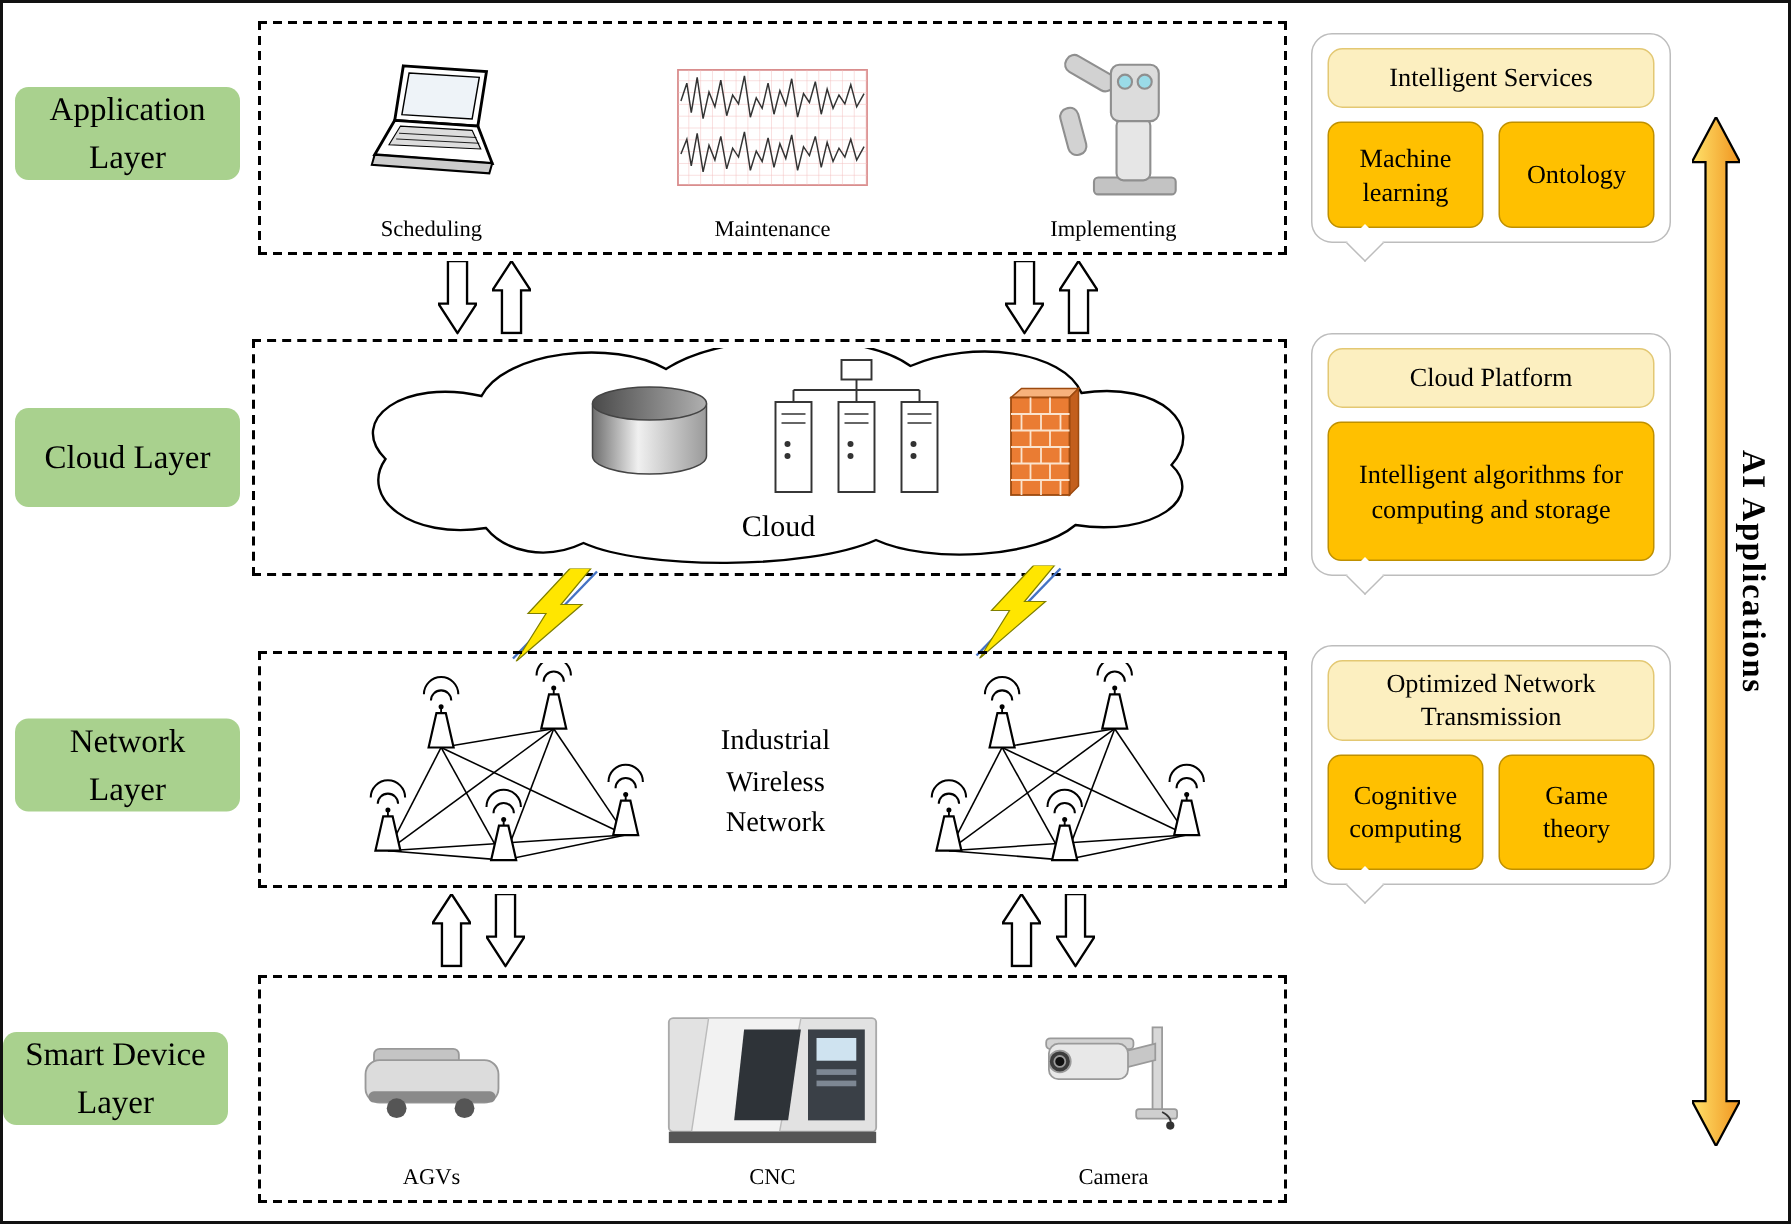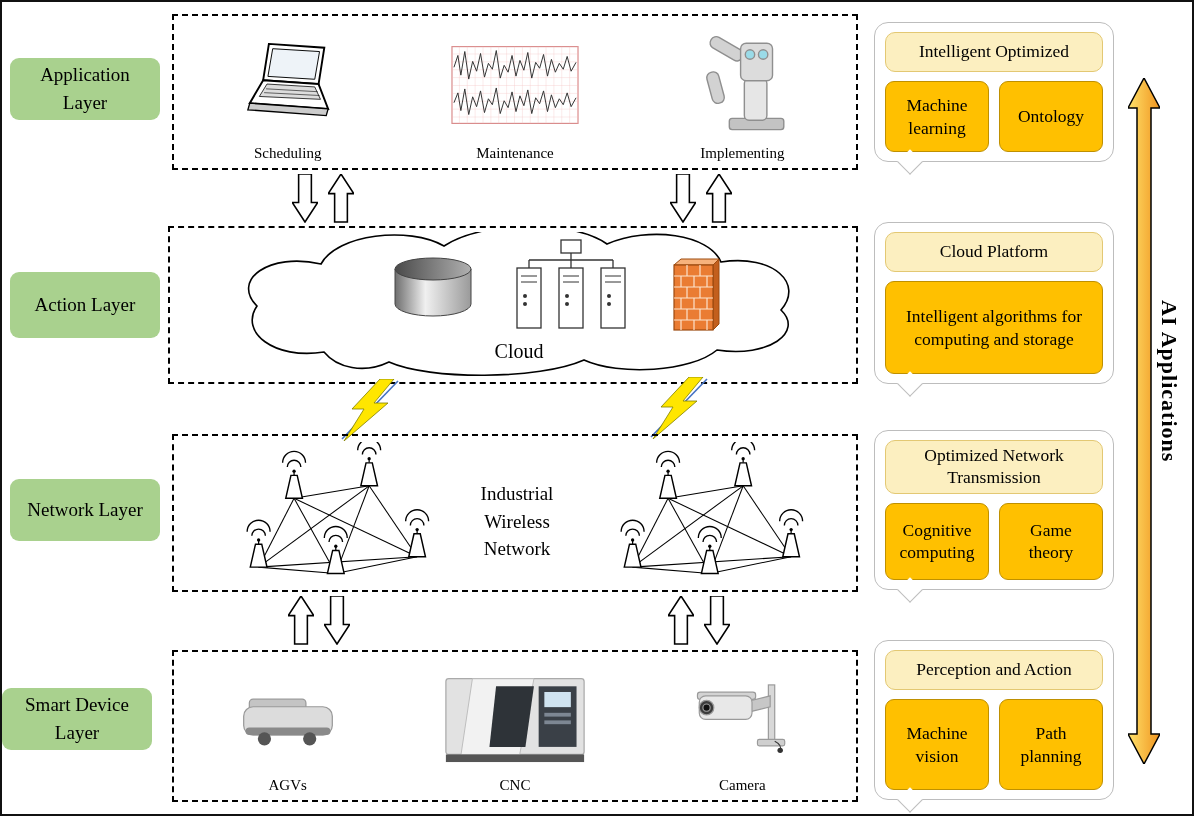--- a/index.html
+++ b/index.html
@@ -1,20 +1,20 @@
 <!DOCTYPE html>
 <html><head>
 <meta charset="utf-8">
 <style>
   *{box-sizing:border-box;margin:0;padding:0}
   body{background:#fff;font-family:"Liberation Serif","DejaVu Serif",serif;color:#000}
   .canvas{position:relative;width:1194px;height:816px;background:#fff;border:2px solid #111;overflow:hidden}
 
   .layer-label{position:absolute;background:#a9d18e;border-radius:9px;display:flex;align-items:center;justify-content:center;
-    text-align:center;font-size:19px;line-height:1.45;padding:4px 12px}
+    text-align:center;font-size:22px;line-height:1.45;padding:4px 12px}
   #ll-0{left:8px;top:56px;width:150px;height:62px}
   #ll-1{left:8px;top:270px;width:150px;height:66px}
   #ll-2{left:8px;top:477px;width:150px;height:62px}
   #ll-3{left:0;top:686px;width:150px;height:62px}
 
   .dashed-box{position:absolute;border:2px dashed #000}
   #box-app{left:170px;top:12px;width:686px;height:156px}
   #box-cloud{left:166px;top:224px;width:690px;height:158px}
   #box-net{left:170px;top:432px;width:686px;height:158px}
   #box-dev{left:170px;top:648px;width:686px;height:152px}
@@ -92,21 +92,21 @@
     </linearGradient>
     <pattern id="ecggrid" width="8" height="8" patternUnits="userSpaceOnUse">
       <path d="M8,0 H0 V8" fill="none" stroke="#f2b8b8" stroke-width="0.6"></path>
     </pattern>
   </defs>
 </svg>
 
 <div class="canvas">
 
   <div class="layer-label" id="ll-0">Application Layer</div>
-  <div class="layer-label" id="ll-1">Action Layer</div>
+  <div class="layer-label" id="ll-1">Cloud Layer</div>
   <div class="layer-label" id="ll-2">Network Layer</div>
   <div class="layer-label" id="ll-3">Smart Device Layer</div>
 
   <div class="dashed-box" id="box-app">
     <div class="icon-row">
       <div class="icon-cell">
         <span class="icon-wrap">
           <svg viewBox="0 0 100 90" width="96" height="86">
             <polygon points="30,2 88,6 82,44 24,40" fill="#fff" stroke="#000" stroke-width="2"></polygon>
             <polygon points="34,7 83,10 78,39 29,36" fill="#eef3f8" stroke="#000" stroke-width="1"></polygon>
@@ -357,45 +357,38 @@
             <circle cx="97" cy="82" r="3" fill="#333"></circle>
             <path d="M91,72 Q99,76 97,82" fill="none" stroke="#333" stroke-width="1.2"></path>
           </svg>
         </span>
         <span class="cell-label">Camera</span>
       </div>
     </div>
   </div>
 
   <div class="callout" id="c0">
-    <div class="callout-title">Intelligent Optimized</div>
+    <div class="callout-title">Intelligent Services</div>
     <div class="tag-row">
       <div class="tag">Machine learning</div>
       <div class="tag">Ontology</div>
     </div>
   </div>
   <div class="callout" id="c1">
     <div class="callout-title">Cloud Platform</div>
     <div class="tag-row">
       <div class="tag">Intelligent algorithms for computing and storage</div>
     </div>
   </div>
   <div class="callout" id="c2">
     <div class="callout-title">Optimized Network Transmission</div>
     <div class="tag-row">
       <div class="tag">Cognitive computing</div>
       <div class="tag">Game theory</div>
     </div>
   </div>
-  <div class="callout" id="c3">
-    <div class="callout-title">Perception and Action</div>
-    <div class="tag-row">
-      <div class="tag">Machine vision</div>
-      <div class="tag">Path planning</div>
-    </div>
-  </div>
 
   <svg id="ai-arrow" viewBox="0 0 32 686">
     <polygon points="16,0 32,30 23,30 23,656 32,656 16,686 0,656 9,656 9,30 0,30" fill="url(#agrad)" stroke="#000" stroke-width="1.5"></polygon>
   </svg>
   <div id="ai-label">AI Applications</div>
 
 </div>
 
 </body></html>

